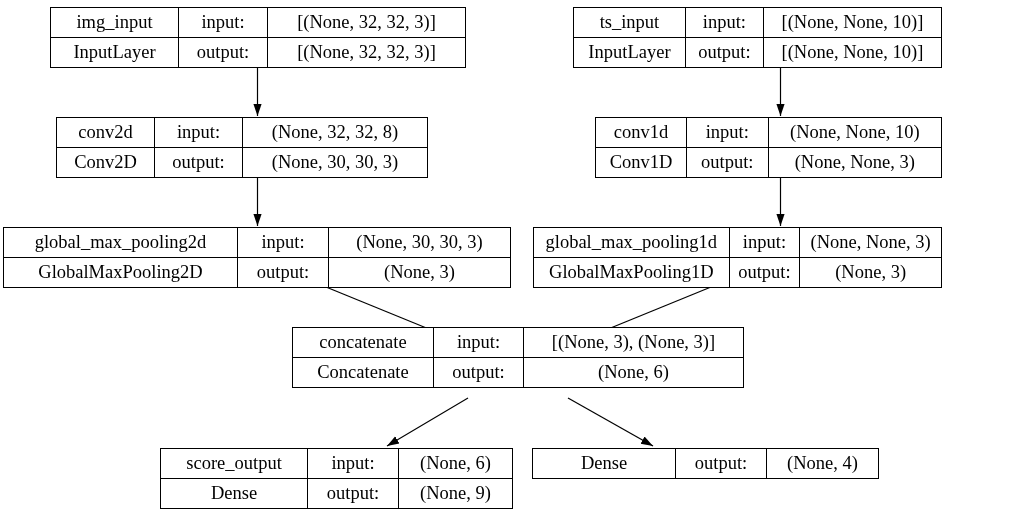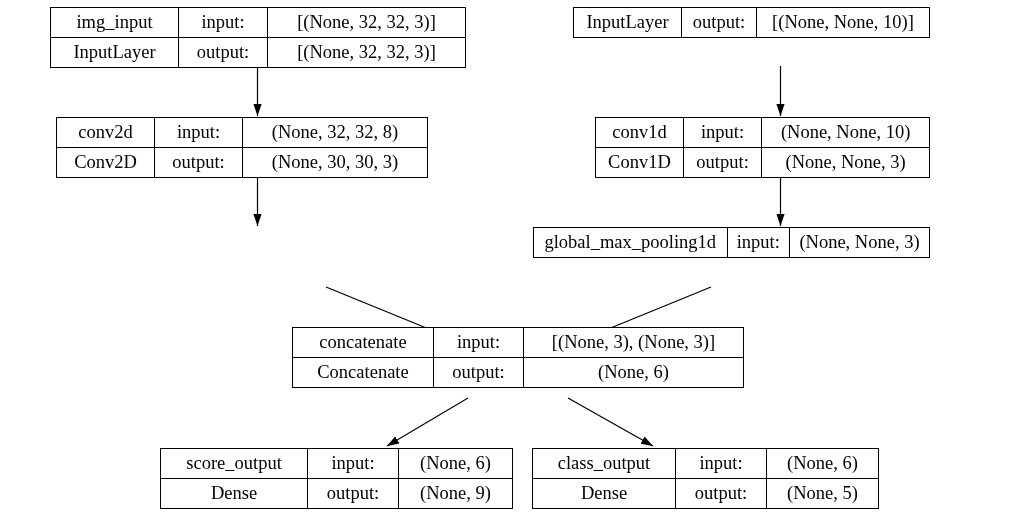--- a/index.html
+++ b/index.html
@@ -5,20 +5,21 @@
   html, body { margin: 0; padding: 0; background: #ffffff; }
   .canvas {
     position: relative;
     width: 930px;
     height: 516px;
     background: #ffffff;
     font-family: "Liberation Serif", serif;
     font-size: 18.5px;
     color: #000000;
     overflow: hidden;
+    padding-left: 12px;
   }
   table.node {
     position: absolute;
     border-collapse: collapse;
     table-layout: fixed;
     background: #ffffff;
   }
   table.node td {
     border: 1px solid #000000;
     text-align: center;
@@ -78,20 +79,25 @@
   </table>
 
   <table class="node" style="left:573px;top:7px">
     <colgroup>
         <col style="width:127px">
         <col style="width:90px">
         <col style="width:198px">
       </colgroup>
     <tbody>
       <tr>
+        <td>ts_input</td>
+        <td>input:</td>
+        <td>[(None, None, 10)]</td>
+      </tr>
+      <tr>
         <td>InputLayer</td>
         <td>output:</td>
         <td>[(None, None, 10)]</td>
       </tr>
     </tbody>
   </table>
 
   <table class="node" style="left:56px;top:117px">
     <colgroup>
         <col style="width:98px">
@@ -125,33 +131,57 @@
         <td>(None, None, 10)</td>
       </tr>
       <tr>
         <td>Conv1D</td>
         <td>output:</td>
         <td>(None, None, 3)</td>
       </tr>
     </tbody>
   </table>
 
+  <table class="node" style="left:3px;top:227px">
+    <colgroup>
+        <col style="width:234px">
+        <col style="width:91px">
+        <col style="width:182px">
+      </colgroup>
+    <tbody>
+      <tr>
+        <td>global_max_pooling2d</td>
+        <td>input:</td>
+        <td>(None, 30, 30, 3)</td>
+      </tr>
+      <tr>
+        <td>GlobalMaxPooling2D</td>
+        <td>output:</td>
+        <td>(None, 3)</td>
+      </tr>
+    </tbody>
+  </table>
 
   <table class="node" style="left:533px;top:227px">
     <colgroup>
         <col style="width:232px">
         <col style="width:93px">
         <col style="width:172px">
       </colgroup>
     <tbody>
       <tr>
         <td>global_max_pooling1d</td>
         <td>input:</td>
         <td>(None, None, 3)</td>
       </tr>
+      <tr>
+        <td>GlobalMaxPooling1D</td>
+        <td>output:</td>
+        <td>(None, 3)</td>
+      </tr>
     </tbody>
   </table>
 
   <table class="node" style="left:292px;top:327px">
     <colgroup>
         <col style="width:141px">
         <col style="width:90px">
         <col style="width:220px">
       </colgroup>
     <tbody>
@@ -189,25 +219,20 @@
   </table>
 
   <table class="node" style="left:532px;top:448px">
     <colgroup>
         <col style="width:143px">
         <col style="width:91px">
         <col style="width:112px">
       </colgroup>
     <tbody>
       <tr>
-        <td>class_output</td>
-        <td>input:</td>
-        <td>(None, 6)</td>
-      </tr>
-      <tr>
         <td>Dense</td>
         <td>output:</td>
-        <td>(None, 5)</td>
+        <td>(None, 4)</td>
       </tr>
     </tbody>
   </table>
 
 </div>
 
 </body></html>

